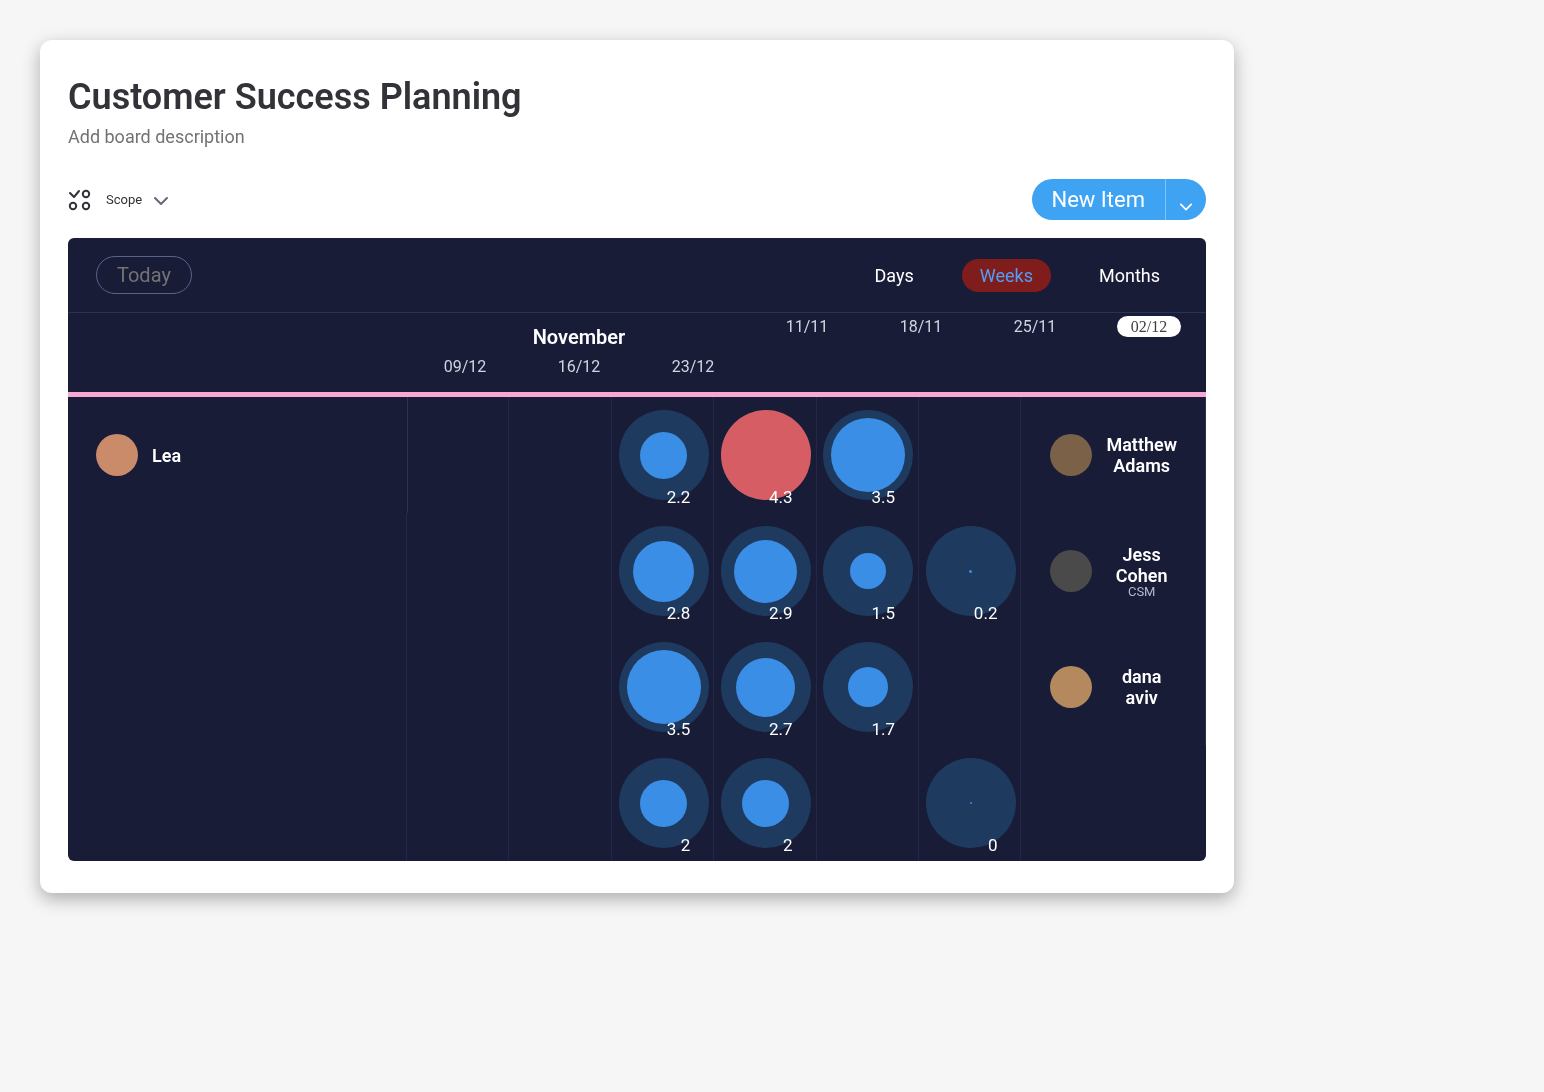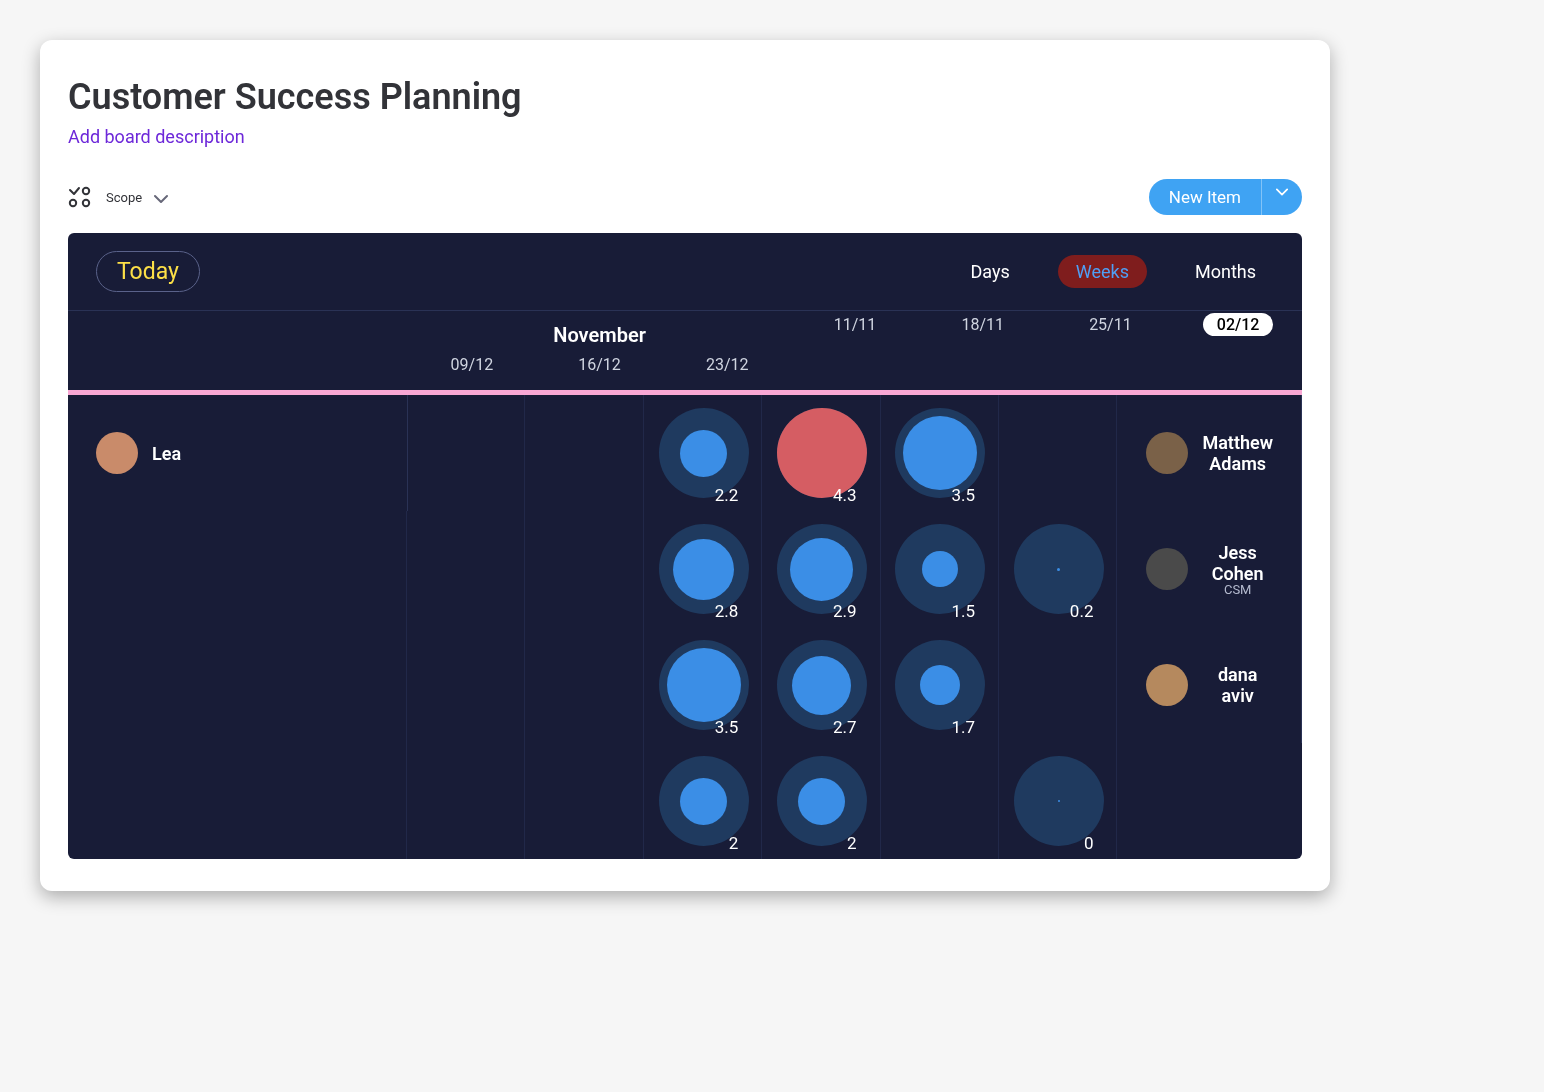--- a/index.html
+++ b/index.html
@@ -2,83 +2,83 @@
 <html><head>
 <meta charset="utf-8">
 <style>
   * { box-sizing: border-box; margin: 0; padding: 0; }
   body {
     font-family: -apple-system, BlinkMacSystemFont, "Segoe UI", Roboto, Helvetica, Arial, sans-serif;
     background: #f6f6f6;
     padding: 40px;
   }
   .card {
-    width: 1290px;
+    width: 1194px;
     background: #fff;
     border-radius: 12px;
     padding: 36px 28px 32px 28px;
     box-shadow: 0 6px 18px rgba(0,0,0,0.3);
   }
   .page-title { font-size: 36px; font-weight: 600; color: #323338; margin-bottom: 8px; }
-  .page-description { font-size: 18px; color: #6d28d9; margin-bottom: 32px; }
+  .page-description { font-size: 18px; color: #737373; margin-bottom: 32px; }
   .toolbar-row { display: flex; align-items: center; justify-content: space-between; margin-bottom: 18px; }
   .scope-group { display: flex; align-items: center; gap: 12px; cursor: pointer; }
   .scope-icon svg { display: block; }
   .scope-label { font-size: 13px; color: #323338; }
   .chevron { color: #676879; font-size: 16px; transform: translateY(1px); }
   .new-item-btn {
-    display: flex; align-items: flex-start;
+    display: flex; align-items: flex-end;
     border-radius: 22px; overflow: hidden;
     background: #3fa3f3; color: #fff;
-    font-size: 17px;
+    font-size: 22px;
   }
   .new-item-main { padding: 8px 20px; border-right: 1px solid rgba(255,255,255,0.35); cursor: pointer; }
   .new-item-chevron { padding: 8px 14px; display:flex; align-items:center; cursor: pointer; }
 
   .board {
     background: #181c37;
     border-radius: 6px;
     color: #fff;
     overflow: hidden;
   }
 
   
   .board-top {
     display: flex; align-items: center; justify-content: space-between;
     padding: 18px 28px;
     border-bottom: 1px solid #2a3255;
   }
   .today-btn {
     border: 1px solid #5a628a;
-    color: #fde047;
+    color: #737373;
     padding: 6px 20px;
     border-radius: 22px;
-    font-size: 23px;
+    font-size: 20px;
     cursor: pointer;
   }
   .view-switch { display: flex; gap: 30px; align-items: center; }
   .view-opt { font-size: 18px; cursor: pointer; padding: 6px 18px; border-radius: 20px; }
   .view-opt.active { color: #4f9ff5; background: #7f1d1d; }
 
   
   .timeline-header {
     display: grid;
     grid-template-columns: 340px repeat(7, 1fr);
     border-bottom: 5px solid #f9a8d4;
   }
   .month-cell {
     font-weight: 600; font-size: 20px;
     text-align: center; padding: 12px 0 4px 0;
   }
   .week-cell-header {
     text-align: center; font-size: 16px; color: #cfd4e0; padding: 4px 0 16px 0;
   }
   .week-cell-header.current span {
-    background: #fff; color: #000000;
-    padding: 2px 14px; border-radius: 12px; font-weight: 500;
+    background: #fff; color: #404040;
+    padding: 2px 14px; border-radius: 12px; font-weight: 500; font-family: Liberation Serif, serif;
   }
   .sidebar-head { grid-row: span 2; }
 
   
   .grid {
     display: grid;
     grid-template-columns: 340px repeat(7, 1fr);
   }
   .person-cell {
     display: flex; align-items: center; gap: 14px;

